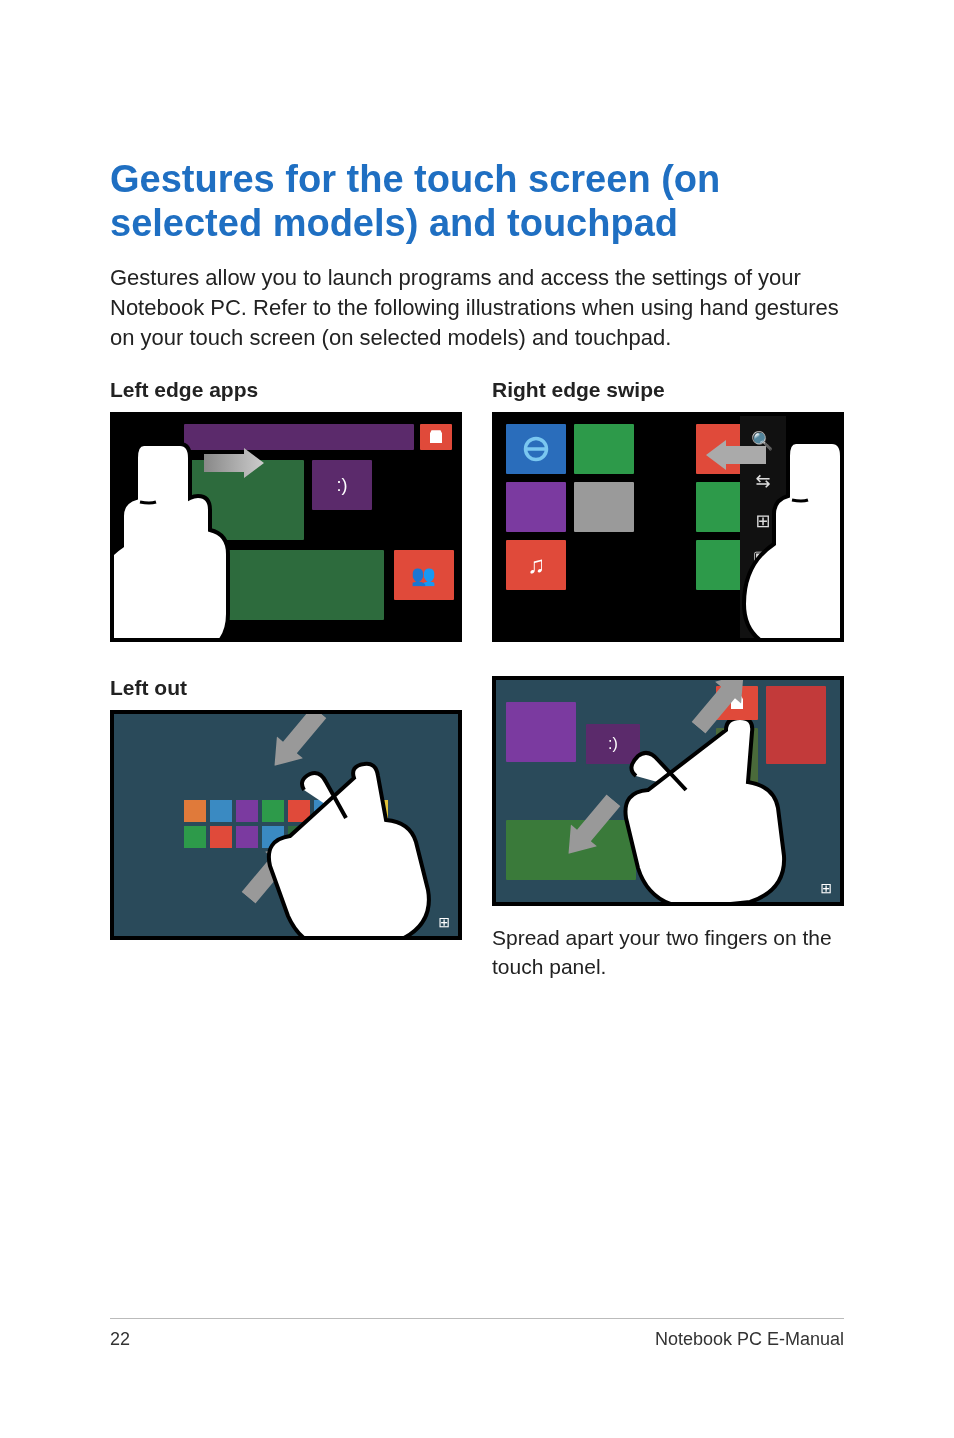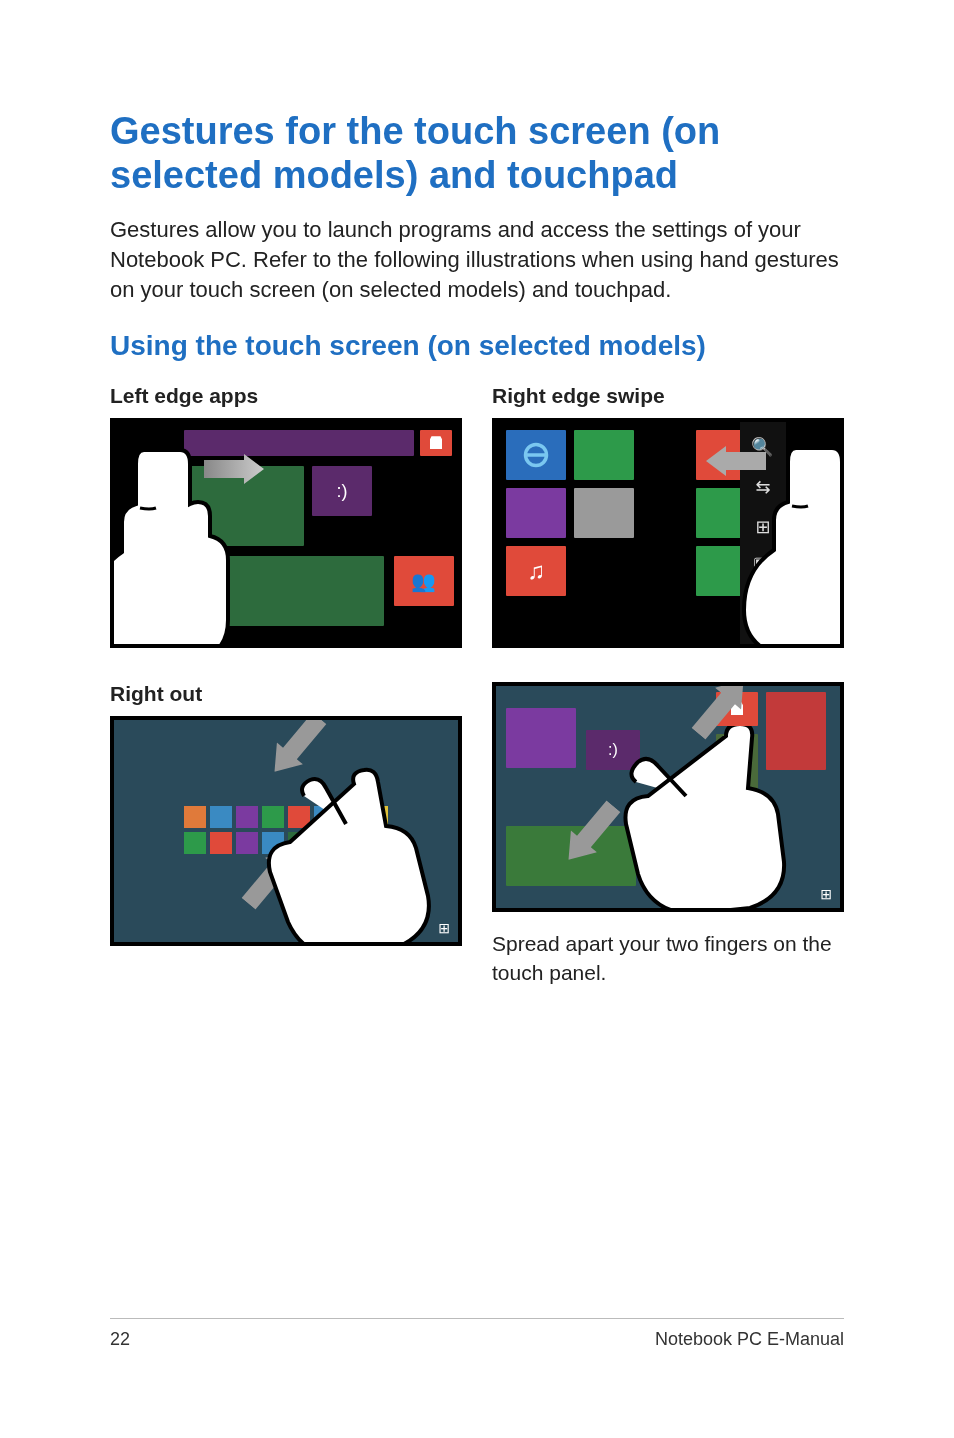--- a/index.html
+++ b/index.html
@@ -6,20 +6,21 @@
   body {
     width: 954px;
     height: 1438px;
     background: #fff;
     font-family: "Segoe UI", "Myriad Pro", Arial, sans-serif;
     color: #222;
     position: relative;
   }
   .page {
     padding: 110px 110px 0 110px;
+    margin-top: 48px;
   }
   h1 {
     color: #1f6fc2;
     font-size: 38px;
     font-weight: 700;
     line-height: 1.15;
     margin-bottom: 18px;
   }
   .intro {
     font-size: 22px;
@@ -122,21 +123,20 @@
     color: #333;
     gap: 20px;
   }
 </style>
 </head>
 <body>
 
 <div class="page">
   <h1>Gestures for the touch screen (on selected models) and touchpad</h1>
   <p class="intro">Gestures allow you to launch programs and access the settings of your Notebook PC. Refer to the following illustrations when using hand gestures on your touch screen (on selected models) and touchpad.</p>
-  <h2>Using the touch screen (on selected models)</h2>
 
   <div class="grid">
 
     <div>
       <div class="cell-title">Left edge apps</div>
       <div class="illus le">
         <div class="tile tile1"></div>
         <div class="tile tile-e">
           <svg viewBox="0 0 24 24" fill="#fff">
               <path d="M4 7h16v13H4z M4 7l2-4h12l2 4"></path>
@@ -189,21 +189,21 @@
           <polygon points="60,6 20,6 20,0 0,15 20,30 20,24 60,24" fill="#aaa"></polygon>
         </svg>
         <svg class="hand" style="left:230px; top:18px;" width="180" height="220" viewBox="0 0 180 220">
           <path d="M70 8 q-8 0 -8 14 v40 q-14 4 -14 18 v30 q-30 20 -30 60 q0 40 46 48 h60 q30 -8 30 -40 v-60 q0 -20 -18 -24 v-20 q0 -14 -12 -14 q-4 0 -8 2 v-40 q0 -14 -10 -14 z" fill="#fff" stroke="#000" stroke-width="4"></path>
           <path d="M66 66 q10 2 16 0" fill="none" stroke="#000" stroke-width="3"></path>
         </svg>
       </div>
     </div>
 
     <div>
-      <div class="cell-title">Right out</div>
+      <div class="cell-title">Left out</div>
       <div class="illus zo">
         <div class="cluster">
           <div></div>
             <div></div>
             <div></div>
             <div></div>
             <div></div>
             <div></div>
             <div></div>
             <div></div>

